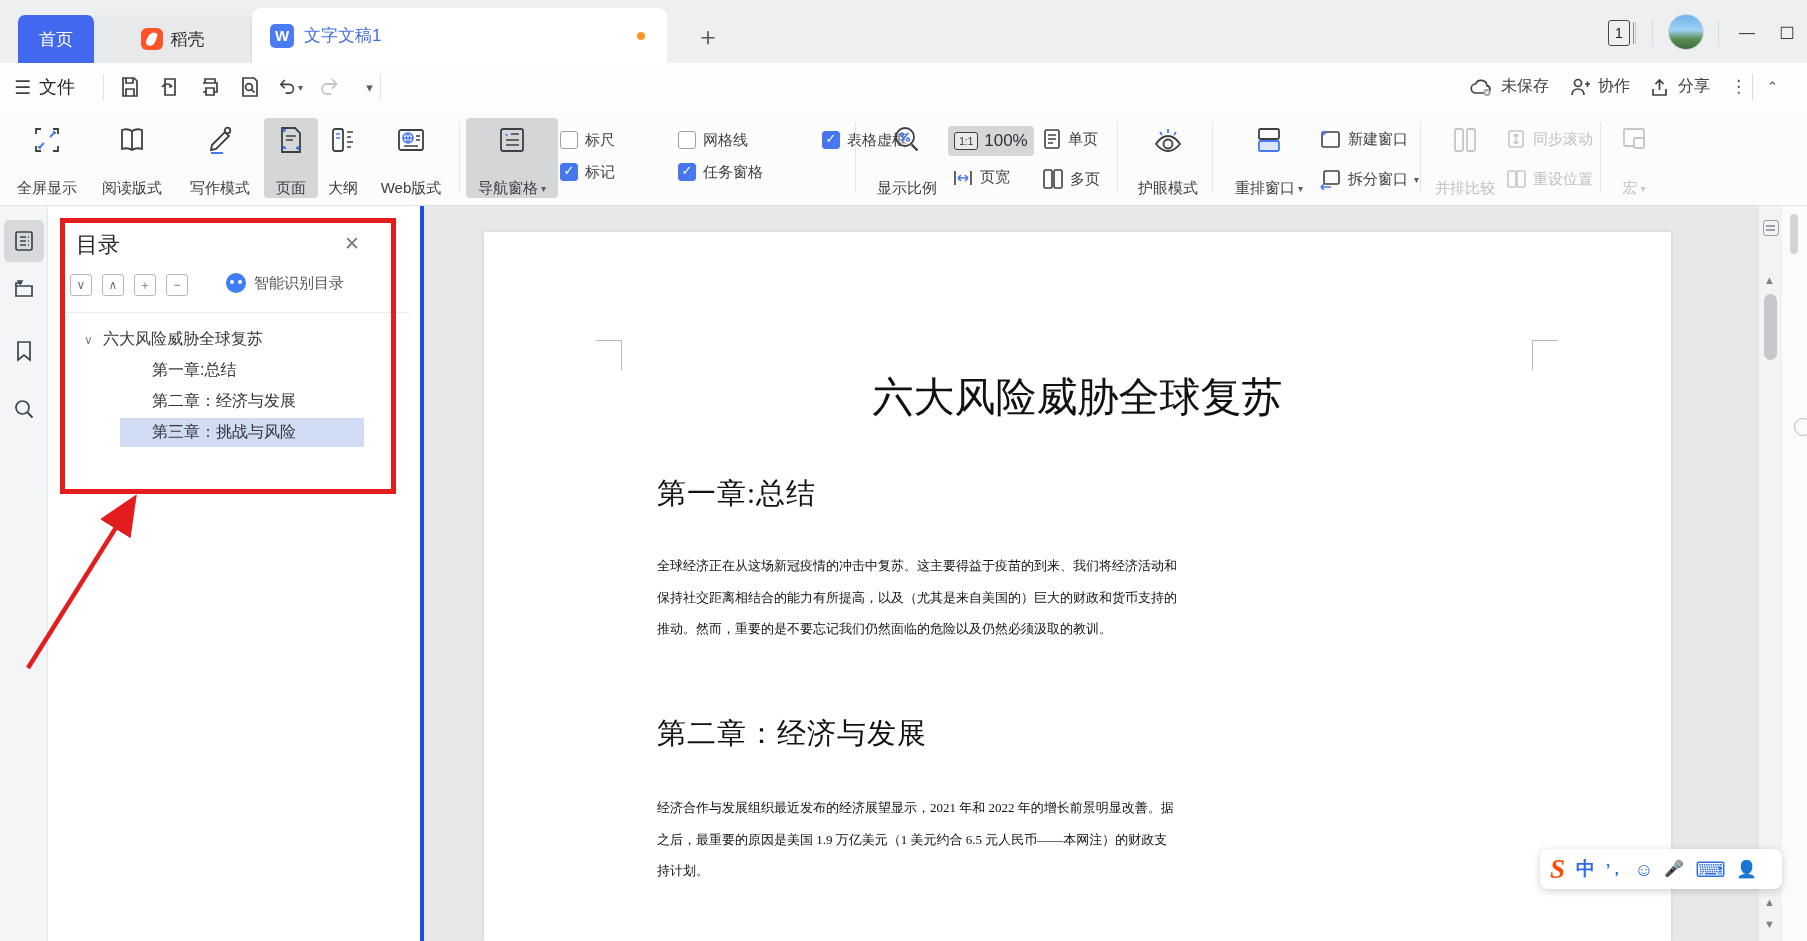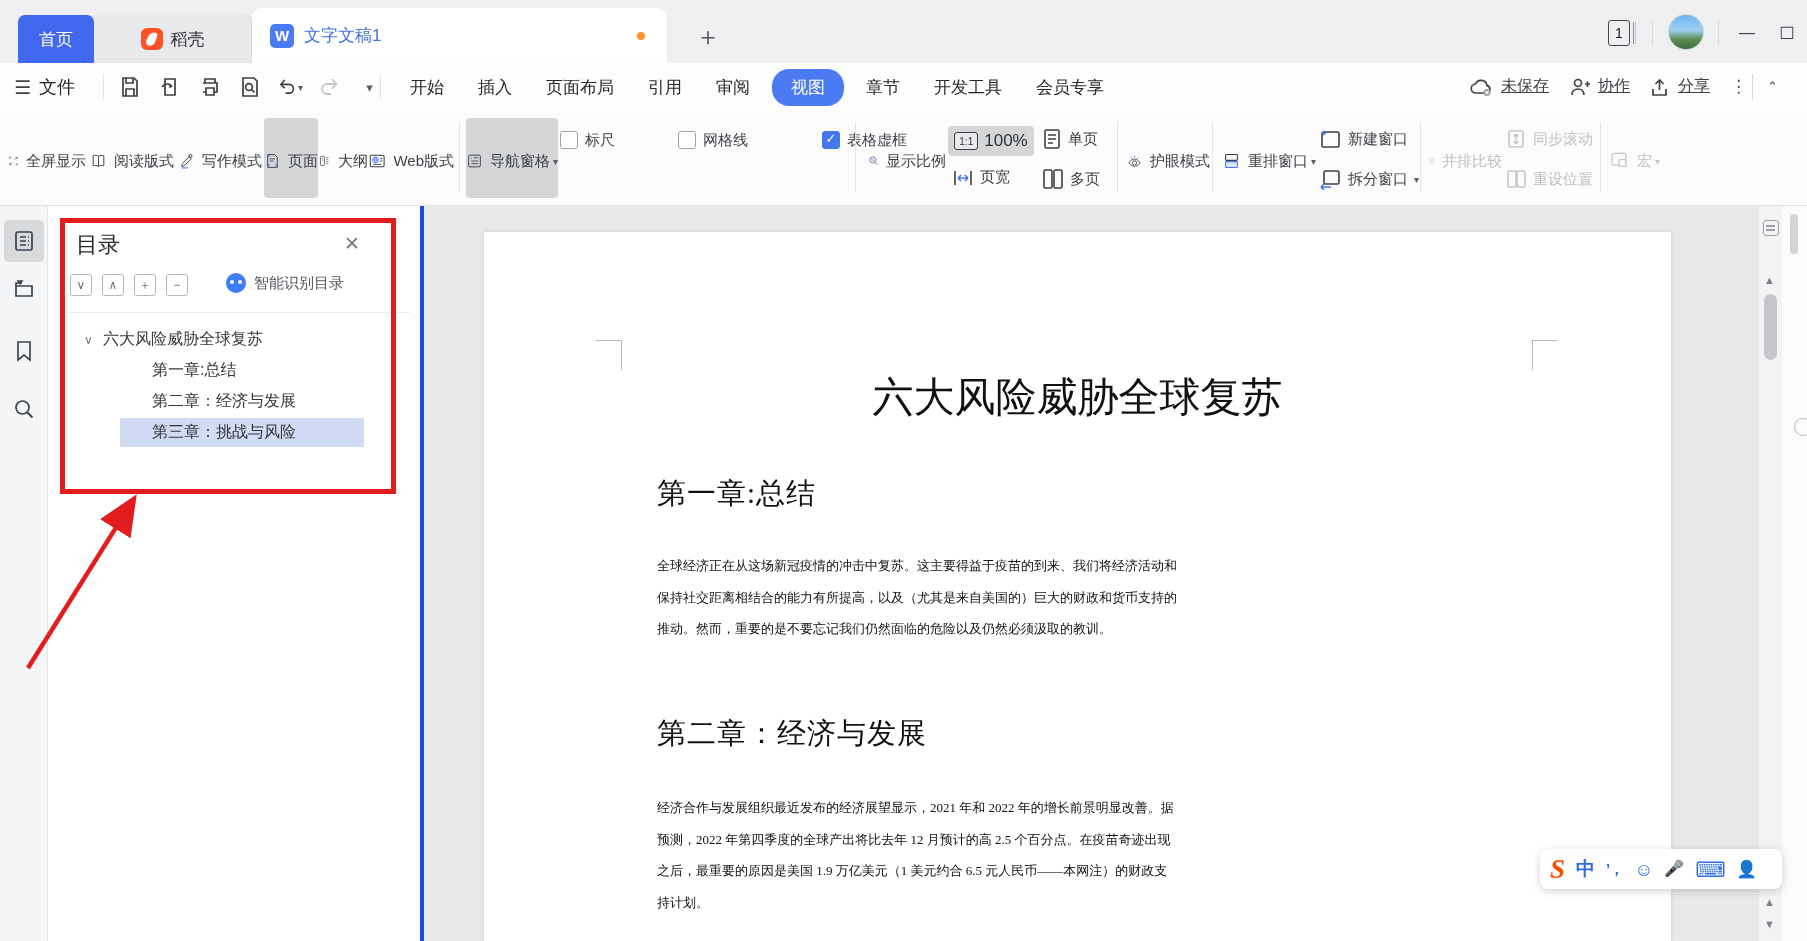--- a/index.html
+++ b/index.html
@@ -51,29 +51,29 @@
   .mtab { font-size:17px; color:#26282c; padding:7px 12px; }
   .mtab.active { background:#4b7bf3; color:#fff; border-radius:17px; padding:7px 19px; }
   .searchbox { position:absolute; left:1100px; top:8px; width:268px; height:31px; background:#ececee;
     border-radius:16px; display:flex; align-items:center; padding-left:12px; gap:7px; }
   .searchbox .mag { width:15px; height:15px; border:1.8px solid #6a6d72; border-radius:50%; position:relative; }
   .searchbox .mag::after { content:""; position:absolute; left:12px; top:12px; width:7px; height:1.8px;
     background:#6a6d72; transform:rotate(45deg); transform-origin:0 0; }
   .searchbox .ph { font-size:15px; color:#8b8e93; }
   .mb-right { position:absolute; left:1470px; top:8px; height:31px; display:flex; align-items:center; gap:20px;
     font-size:16px; color:#3e4146; }
-  .mb-item { display:flex; align-items:center; gap:7px;text-decoration:underline; }
+  .mb-item { display:flex; align-items:center; gap:7px; }
   .mb-kebab { font-size:17px; color:#4e5156; }
   .mb-collapse { font-size:13px; color:#4e5156; }
 
   
   #ribbon { position:absolute; left:0; top:110px; width:1807px; height:96px; background:#fcfcfd;
     border-bottom:1px solid #e1e2e4; }
   .rib-sep { position:absolute; top:12px; width:1px; height:70px; background:#e4e5e7; }
-  .bigbtn { position:absolute; top:8px; height:80px; display:flex; flex-direction:row; align-items:center;
+  .bigbtn { position:absolute; top:8px; height:80px; display:flex; flex-direction:column; align-items:center;
     justify-content:space-between; gap:7px; padding-top:6px; border-radius:4px; font-size:15px; color:#3c3f44; }
   .bigbtn svg { display:block; }
   .bigbtn.active { background:#d4d6d8; }
   .bigbtn.disabled { color:#bcbfc3; }
   .lab { display:flex; align-items:center; gap:3px; white-space:nowrap; }
   .caret-d { font-size:10px; color:#5a5d62; }
   .disabled .caret-d { color:#c4c7ca; }
   .cb-grid { position:absolute; left:560px; top:14px; }
   .cbrow { display:flex; align-items:center; height:32px; gap:26px; }
   .cb { display:flex; align-items:center; gap:7px; font-size:15px; color:#3c3f44; }
@@ -219,31 +219,20 @@
       </span>
       <span class="qi">
         <svg width="24" height="24" viewBox="0 0 24 24">
             <path d="M18 9H9a5 5 0 0 0 0 10h4" fill="none" stroke="#c4c7ca" stroke-width="1.8"></path>
             <path d="M14 4l4.5 5L14 13.5" fill="none" stroke="#c4c7ca" stroke-width="1.8"></path>
           </svg>
       </span>
       <span class="qi" style="color:#5a5d62;font-size:13px">▾</span>
     </div>
     <div class="mb-sep" style="left:380px"></div>
-    <div class="menu-tabs">
-      <span class="mtab">开始</span>
-      <span class="mtab">插入</span>
-      <span class="mtab">页面布局</span>
-      <span class="mtab">引用</span>
-      <span class="mtab">审阅</span>
-      <span class="mtab active">视图</span>
-      <span class="mtab">章节</span>
-      <span class="mtab">开发工具</span>
-      <span class="mtab">会员专享</span>
-    </div>
     <div class="mb-right">
       <span class="mb-item">
         <svg width="24" height="20" viewBox="0 0 24 20">
             <path d="M6 16a4.5 4.5 0 0 1-.5-9A6 6 0 0 1 17 8.6 3.8 3.8 0 0 1 17 16H6z" fill="none" stroke="#3e4146" stroke-width="1.7"></path>
             <circle cx="17" cy="15.5" r="3.6" fill="#9ea1a6"></circle>
             <path d="M15.6 14.1l2.8 2.8M18.4 14.1l-2.8 2.8" stroke="#fff" stroke-width="1.2"></path>
           </svg>
         <span>未保存</span>
       </span>
       <span class="mb-item">
@@ -339,20 +328,30 @@
           <span class="box"></span>
           <span>标尺</span>
         </span>
         <span class="cb" style="width:118px">
           <span class="box"></span>
           <span>网格线</span>
         </span>
         <span class="cb checked">
           <span class="box"></span>
           <span>表格虚框</span>
+        </span>
+      </div>
+      <div class="cbrow">
+        <span class="cb checked" style="width:92px">
+          <span class="box"></span>
+          <span>标记</span>
+        </span>
+        <span class="cb checked">
+          <span class="box"></span>
+          <span>任务窗格</span>
         </span>
       </div>
     </div>
     <div class="rib-sep" style="left:855px"></div>
 
     <div class="bigbtn" style="left:868px;width:78px">
       <svg width="32" height="32" viewBox="0 0 32 32">
           <circle cx="14" cy="13" r="9" fill="none" stroke="#3c3f44" stroke-width="1.8"></circle>
           <path d="M20.5 20.5l6 6" stroke="#3c3f44" stroke-width="2.4"></path>
           <path d="M10.5 17l7-8" stroke="#4878ef" stroke-width="1.6"></path>
@@ -537,21 +536,20 @@
       <div class="doc-serif doc-title">六大风险威胁全球复苏</div>
       <div class="doc-serif doc-h" style="top:242px">第一章:总结</div>
       <div class="doc-serif doc-p" style="top:318px">
         <div>全球经济正在从这场新冠疫情的冲击中复苏。这主要得益于疫苗的到来、我们将经济活动和</div>
         <div>保持社交距离相结合的能力有所提高，以及（尤其是来自美国的）巨大的财政和货币支持的</div>
         <div>推动。然而，重要的是不要忘记我们仍然面临的危险以及仍然必须汲取的教训。</div>
       </div>
       <div class="doc-serif doc-h" style="top:482px">第二章：经济与发展</div>
       <div class="doc-serif doc-p" style="top:560px">
         <div>经济合作与发展组织最近发布的经济展望显示，2021 年和 2022 年的增长前景明显改善。据</div>
-        <div>预测，2022 年第四季度的全球产出将比去年 12 月预计的高 2.5 个百分点。在疫苗奇迹出现</div>
         <div>之后，最重要的原因是美国 1.9 万亿美元（1 美元约合 6.5 元人民币——本网注）的财政支</div>
         <div>持计划。</div>
       </div>
     </div>
   </div>
 
   <div id="scrollbar">
     <div class="sc-topbtn"></div>
     <div class="sc-up">▲</div>
     <div class="sc-thumb"></div>

